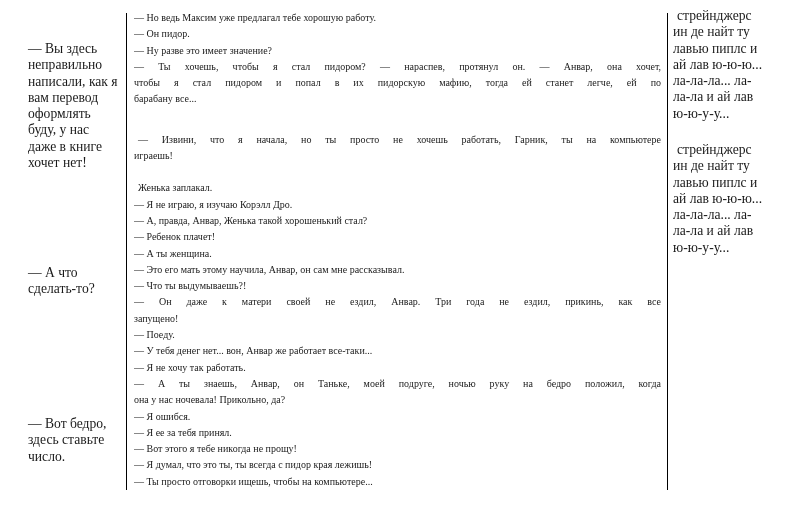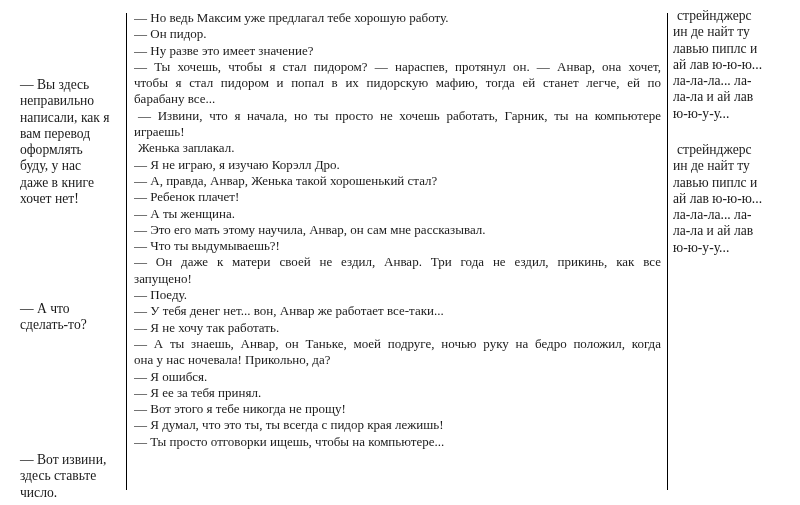--- a/index.html
+++ b/index.html
@@ -25,28 +25,28 @@
   #rule-left  { left: 126px; }
   #rule-right { left: 667px; }
   .margin-col {
     position: absolute;
     top: 0;
     height: 383px;
     font-size: 13.6px;
     line-height: 16.3px;
     text-decoration: underline;
   }
-  #left-col  { left: 20px;  width: 110px; margin-top: 36px; }
+  #left-col  { left: 28px;  width: 110px; }
   #right-col { left: 673px; width: 122px; }
   .note { position: absolute; left: 0; width: 100%; }
   #dialogue {
     position: absolute;
     left: 134px; top: 10px;
     width: 527px;
-    font-size: 13px;
+    font-size: 10px;
     line-height: 16.3px;
     overflow: hidden;
   }
   .dline, .mline { white-space: normal; }
   .jl { text-align: justify; text-align-last: justify; font-family: Liberation Serif, serif; }
 </style>
 </head>
 <body style="background: rgb(255, 255, 255); color: rgb(26, 26, 26);">
 
 <div id="page">
@@ -61,46 +61,46 @@
         <div class="mline">оформлять</div>
         <div class="mline">буду, у нас</div>
         <div class="mline">даже в книге</div>
         <div class="mline">хочет нет!</div>
       </div>
       <div class="note" style="top: 265px;">
         <div class="mline">— А что</div>
         <div class="mline">сделать-то?</div>
       </div>
       <div class="note" style="top: 416px;">
-        <div class="mline">— Вот извини,</div>
+        <div class="mline">— Вот бедро,</div>
         <div class="mline">здесь ставьте</div>
         <div class="mline">число.</div>
       </div>
     </div>
   <div id="dialogue">
       <div class="para">
         <div class="dline">— Но ведь Максим уже предлагал тебе хорошую работу.</div>
       </div>
       <div class="para">
         <div class="dline">— Он пидор.</div>
       </div>
       <div class="para">
         <div class="dline">— Ну разве это имеет значение?</div>
       </div>
       <div class="para">
         <div class="dline jl">— Ты хочешь, чтобы я стал пидором? — нараспев, протянул он. — Анвар, она хочет,</div>
         <div class="dline jl">чтобы я стал пидором и попал в их пидорскую мафию, тогда ей станет легче, ей по</div>
         <div class="dline">барабану все...</div>
       </div>
       <div class="para">
-        <div class="dline jl" style="padding-left: 4px;">— Извини, что я начала, но ты просто не хочешь работать, Гарник, ты на компьютере</div>
+        <div class="dline jl" style="padding-left: 4px; margin-top: 24px;">— Извини, что я начала, но ты просто не хочешь работать, Гарник, ты на компьютере</div>
         <div class="dline">играешь!</div>
       </div>
       <div class="para">
-        <div class="dline" style="padding-left: 4px;">Женька заплакал.</div>
+        <div class="dline" style="padding-left: 4px; margin-top: 16px;">Женька заплакал.</div>
       </div>
       <div class="para">
         <div class="dline">— Я не играю, я изучаю Корэлл Дро.</div>
       </div>
       <div class="para">
         <div class="dline">— А, правда, Анвар, Женька такой хорошенький стал?</div>
       </div>
       <div class="para">
         <div class="dline">— Ребенок плачет!</div>
       </div>

